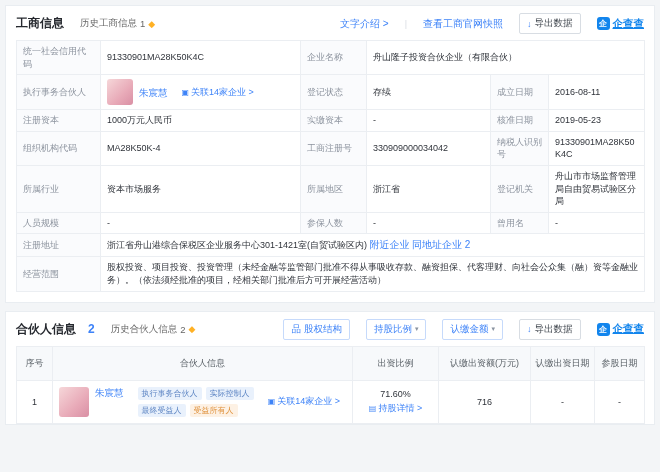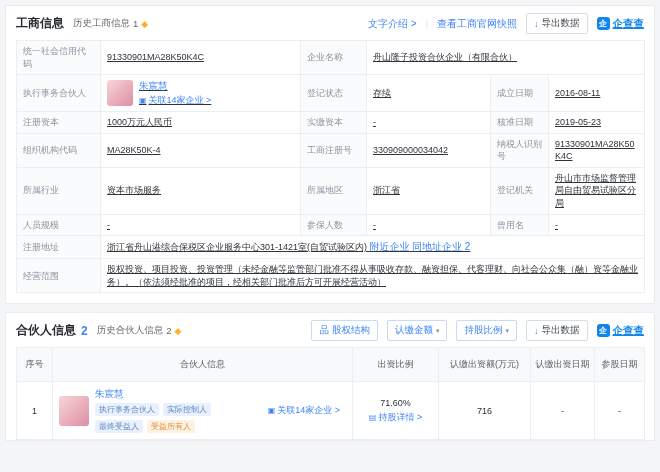--- a/index.html
+++ b/index.html
@@ -1,19 +1,19 @@
 <!DOCTYPE html>
 <html><head>
 <meta charset="utf-8">
 <style>
   * { box-sizing: border-box; }
   html,body { margin:0; padding:0; width:660px; height:472px; overflow:hidden;
     background:#f3f5f7; font-family:"Liberation Sans","DejaVu Sans",sans-serif; }
   .card { background:#fff; border:1px solid #e9edf1; margin:5px 5px 8px 5px; }
-  .card-hd { display:flex; align-items:center; gap:9px; padding:7px 10px 6px 10px; }
+  .card-hd { display:flex; align-items:center; gap:16px; padding:7px 10px 6px 10px; }
   .title { font-size:12px; font-weight:bold; color:#25282e; }
   .count { font-size:12px; font-weight:bold; color:#3e83f8; margin-left:-4px; }
   .hist { display:inline-flex; align-items:center; gap:3px; font-size:9.5px; color:#666; cursor:pointer; }
   .vip { color:#ffb125; font-size:9px; }
   .spacer { flex:1; }
   .link { color:#3e83f8; font-size:10px; text-decoration:none; cursor:pointer; white-space:nowrap; }
   .sep { color:#d9dde2; font-size:9px; }
   .btn { display:inline-flex; align-items:center; gap:3px; background:#fff; border:1px solid #d8dde3;
     border-radius:2px; padding:3px 7px; font-size:9.5px; color:#3f454d; cursor:pointer; white-space:nowrap; }
   .btn.blue { border-color:#c6dafb; color:#3e83f8; }
@@ -21,27 +21,27 @@
   .caret { font-size:7px; color:#8a93a0; }
   .logo { display:inline-flex; align-items:center; gap:3px; }
   .logo-ic { width:13px; height:13px; border-radius:3px; background:#1285ed; color:#fff;
     font-size:8px; font-weight:bold; display:inline-flex; align-items:center; justify-content:center; }
   .logo-tx { color:#1285ed; font-size:10.5px; font-weight:bold;text-decoration:underline; }
 
   table.grid { border-collapse:collapse; table-layout:fixed; width:628px; margin:0 10px 10px 10px; }
   table.grid td, table.grid th { border:1px solid #ebeef2; font-size:9px; padding:4px 6px;
     line-height:1.4; word-break:break-all; vertical-align:middle; }
   td.lbl { background:#fafbfd; color:#8c939e; }
-  td.val { color:#2f333a;text-decoration:underline; }
+  td.val { color:#2f333a; }
   td.val .note { color:#9aa1ab; }
   .person { display:flex; align-items:center; gap:6px; }
   .avatar { flex:none; width:26px; height:26px; border-radius:3px;
     background:linear-gradient(135deg,#f6d7d9 0%,#e8aab8 60%,#d98fa4 100%); }
   .avatar.lg { width:30px; height:30px; }
-  .pcol { display:flex; flex-direction:column; gap:2px; }
+  .pcol { display:flex; gap:14px; }
   .rel { display:inline-flex; align-items:center; gap:2px; color:#3e83f8; font-size:9px; cursor:pointer; white-space:nowrap; }
   .rel-ic { color:#3e83f8; font-size:8px; }
   .rel.right { margin-left:auto; margin-right:6px; }
   .tags { display:flex; gap:4px; flex-wrap:wrap; }
   .tag { font-size:8px; padding:1px 4px; border-radius:2px; background:#e9f1fc; color:#6188c5; white-space:nowrap; }
   .tag.orange { background:#fdf1e4; color:#e0933f; }
 
   table.pt { border-collapse:collapse; table-layout:fixed; width:628px; margin:0 10px 0 10px; }
   table.pt th { background:#f7f9fb; color:#596066; font-weight:normal; font-size:9px;
     border:1px solid #ebeef2; padding:10px 4px; white-space:nowrap; }
@@ -167,25 +167,25 @@
       <span>历史合伙人信息</span>
       <span>2</span>
       <span class="vip">◆</span>
     </span>
     <span class="spacer"></span>
     <button class="btn blue">
       <span>品</span>
       <span>股权结构</span>
     </button>
     <button class="btn blue">
+      <span>持股比例</span>
+      <span class="caret">▾</span>
+    </button>
+    <button class="btn blue">
       <span>认缴金额</span>
-      <span class="caret">▾</span>
-    </button>
-    <button class="btn blue">
-      <span>持股比例</span>
       <span class="caret">▾</span>
     </button>
     <button class="btn">
       <span class="dl">↓</span>
       <span>导出数据</span>
     </button>
     <span class="logo">
       <span class="logo-ic">企</span>
       <span class="logo-tx">企查查</span>
     </span>

